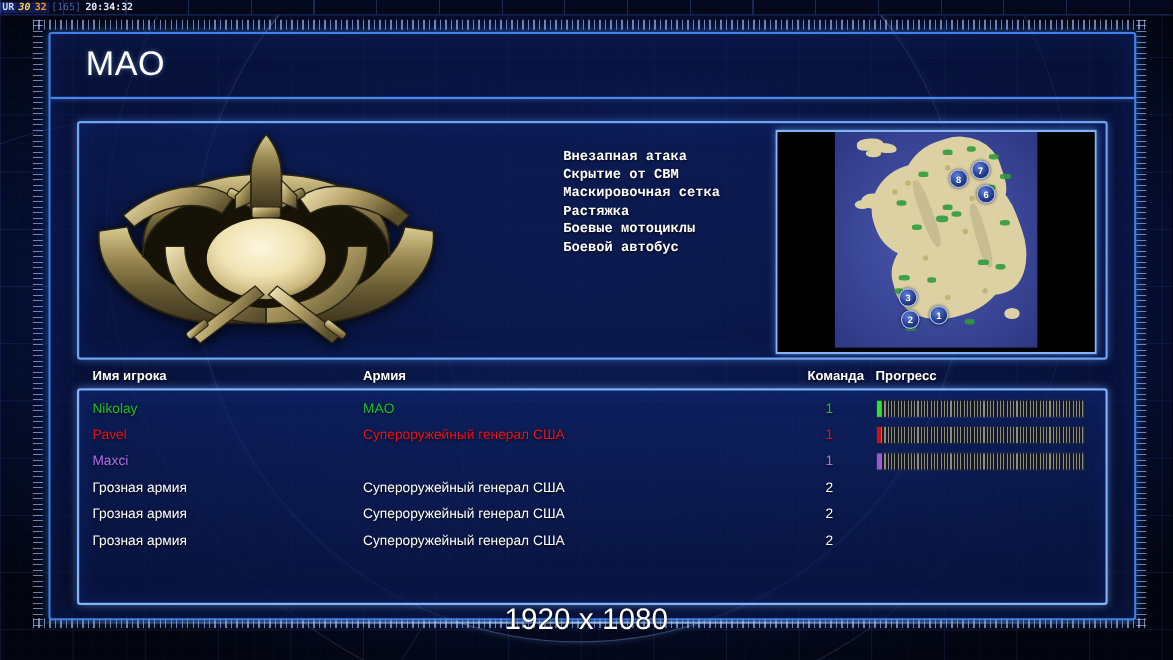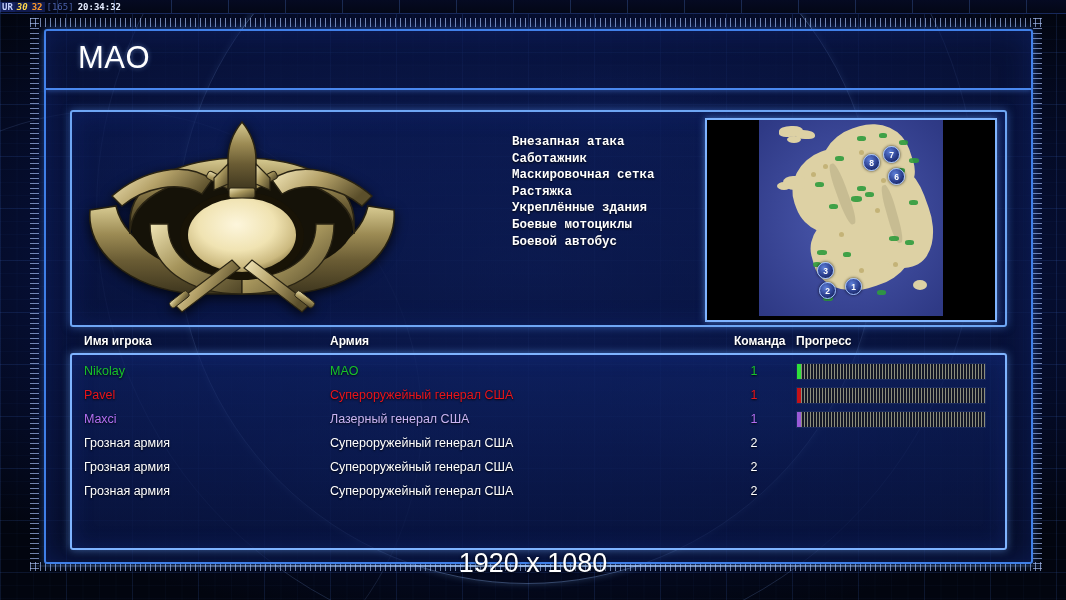--- a/index.html
+++ b/index.html
@@ -226,24 +226,23 @@
 
         <path d="M160 4 C150 16 146 30 146 42 L146 72 L174 72 L174 42 C174 30 170 16 160 4 Z" fill="url(#brz)" stroke="#2a2413" stroke-width="1.5"></path>
         <path d="M146 46 L132 60 L132 72 L146 66 Z" fill="url(#brz2)" stroke="#2a2413" stroke-width="1.2"></path>
         <path d="M174 46 L188 60 L188 72 L174 66 Z" fill="url(#brz2)" stroke="#2a2413" stroke-width="1.2"></path>
         <rect x="147" y="70" width="26" height="10" rx="2" fill="url(#brz2)" stroke="#2a2413" stroke-width="1.1"></rect>
       </svg>
     </div>
 
     <div id="features">
       <div class="feat">Внезапная атака</div>
-      <div class="feat">Саботажник</div>
+      <div class="feat">Скрытие от СВМ</div>
       <div class="feat">Маскировочная сетка</div>
       <div class="feat">Растяжка</div>
-      <div class="feat">Укреплённые здания</div>
       <div class="feat">Боевые мотоциклы</div>
       <div class="feat">Боевой автобус</div>
     </div>
 
     <div id="mapFrame">
       <div id="mapInner">
         <div id="mapImg">
 
           <div class="land" style="left:20px;top:6px;width:24px;height:11px;border-radius:50% 40% 60% 30%;"></div>
           <div class="land" style="left:36px;top:10px;width:20px;height:9px;border-radius:40% 60% 30% 50%;"></div>
@@ -322,21 +321,20 @@
           <div class="cell c-name" style="color: rgb(232, 20, 27);">Pavel</div>
           <div class="cell c-army" style="color: rgb(232, 20, 27);">Супероружейный генерал США</div>
           <div class="cell c-team" style="color: rgb(232, 20, 27);">1</div>
           <div class="bar">
             <div class="fill" style="background: rgb(196, 17, 23);"></div>
             <div class="hatch"></div>
           </div>
         </div>
         <div class="row" style="top: 52px;">
           <div class="cell c-name" style="color: rgb(178, 110, 240);">Maxci</div>
-          <div class="cell c-army" style="color: rgb(201, 180, 242);">Лазерный генерал США</div>
           <div class="cell c-team" style="color: rgb(178, 110, 240);">1</div>
           <div class="bar">
             <div class="fill" style="background: rgb(154, 90, 216);"></div>
             <div class="hatch"></div>
           </div>
         </div>
         <div class="row" style="top: 76px;">
           <div class="cell c-name" style="color: rgb(255, 255, 255);">Грозная армия</div>
           <div class="cell c-army" style="color: rgb(255, 255, 255);">Супероружейный генерал США</div>
           <div class="cell c-team" style="color: rgb(255, 255, 255);">2</div>

